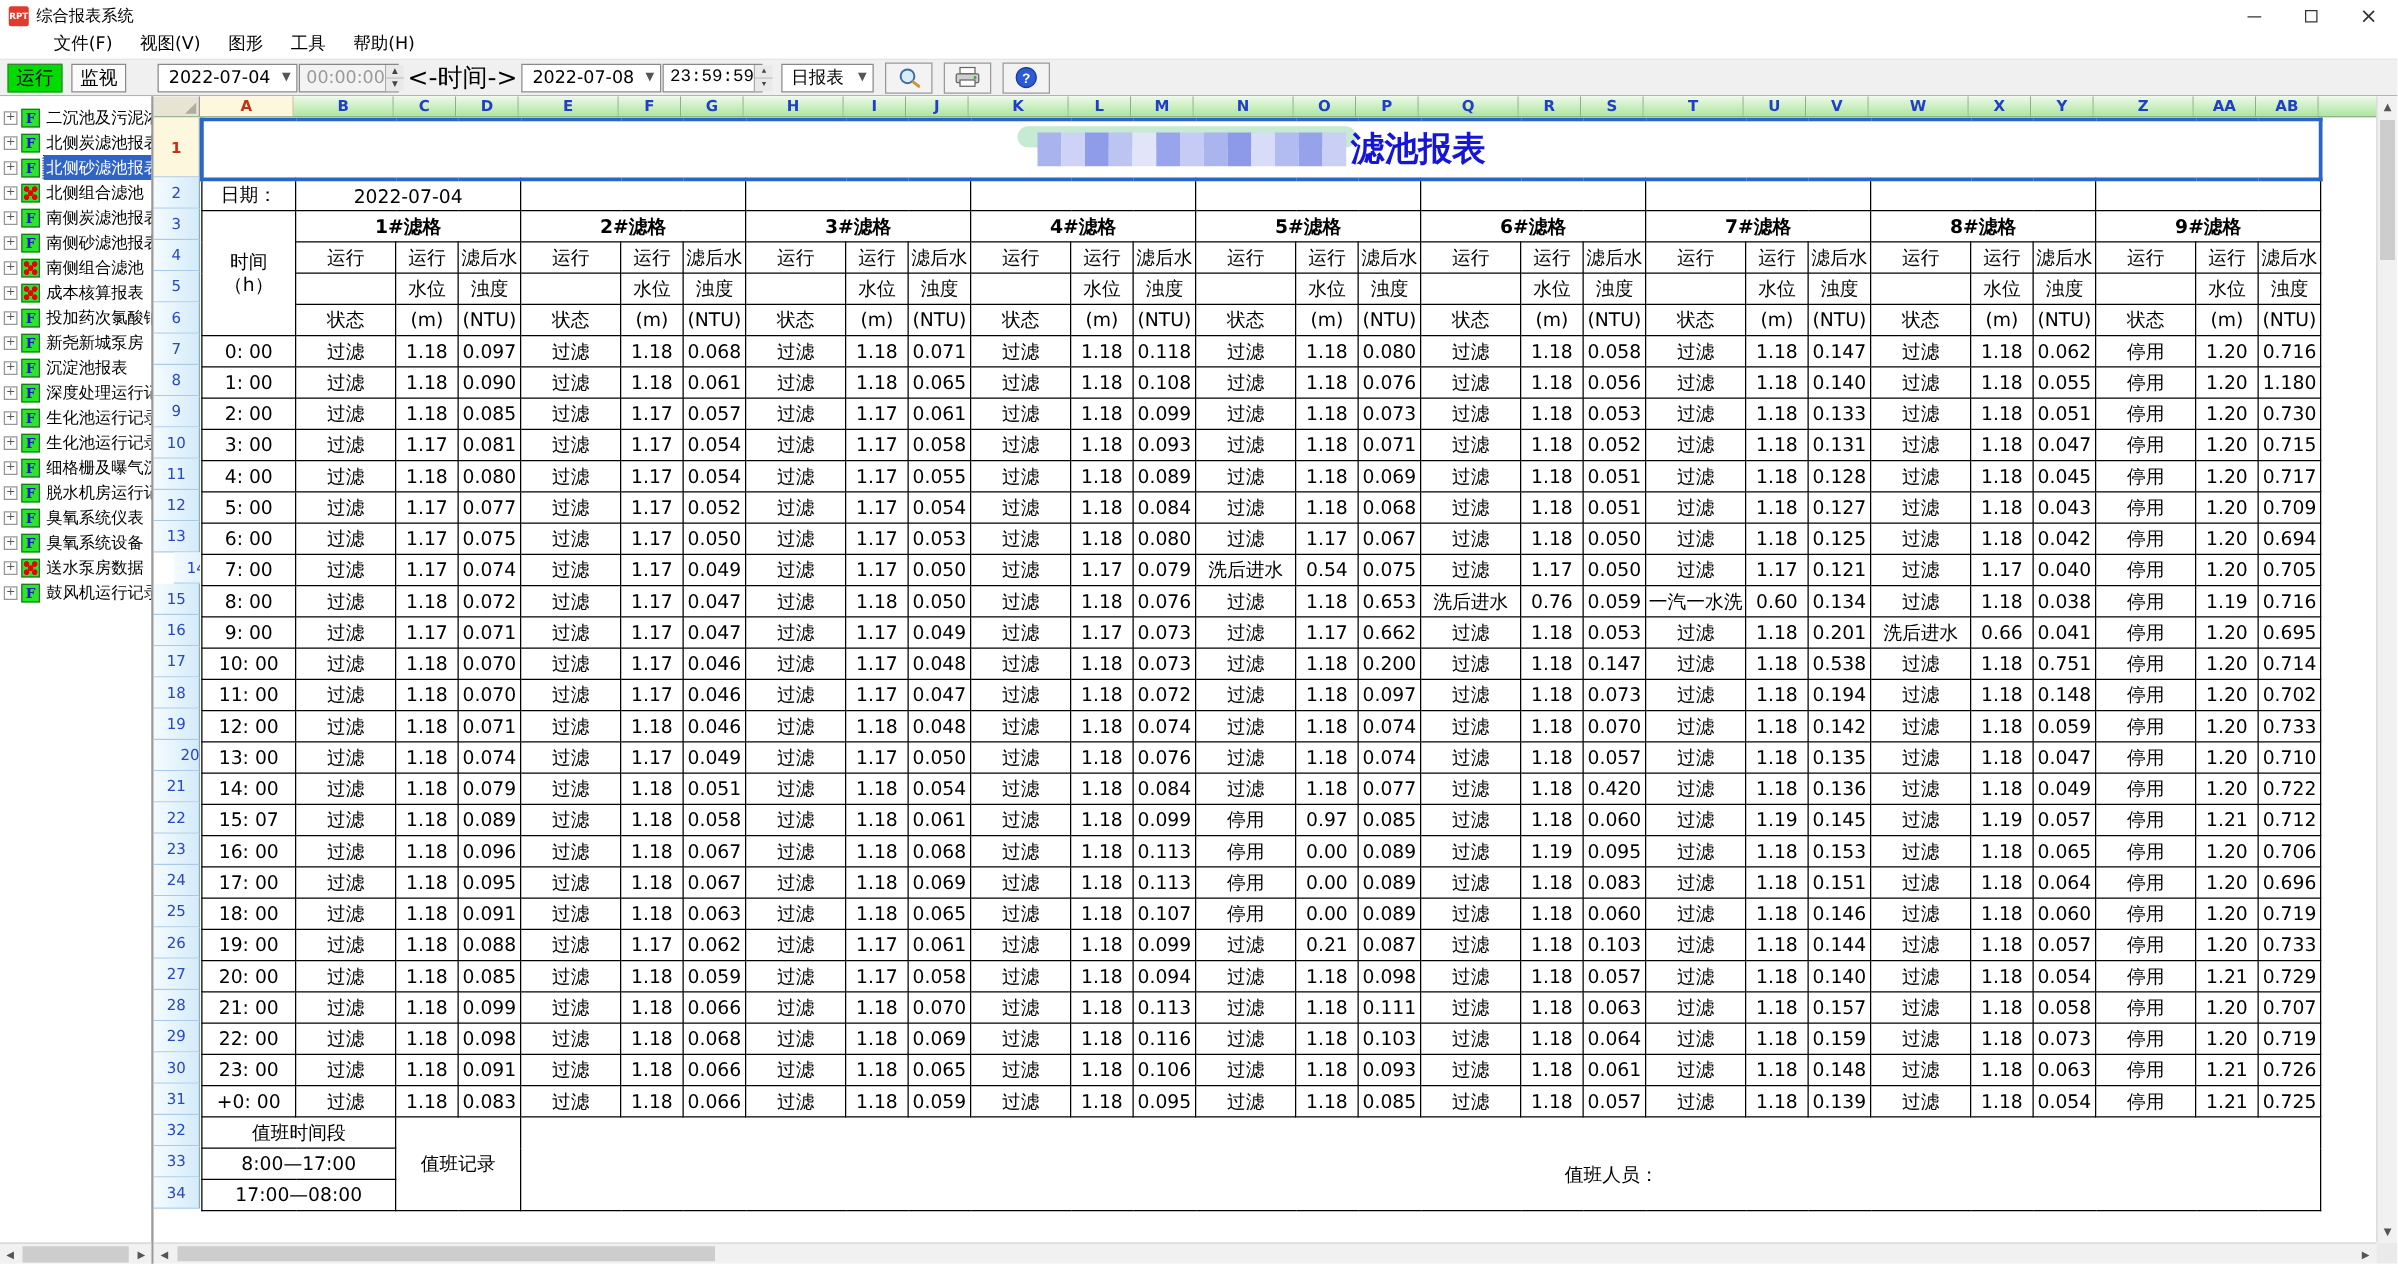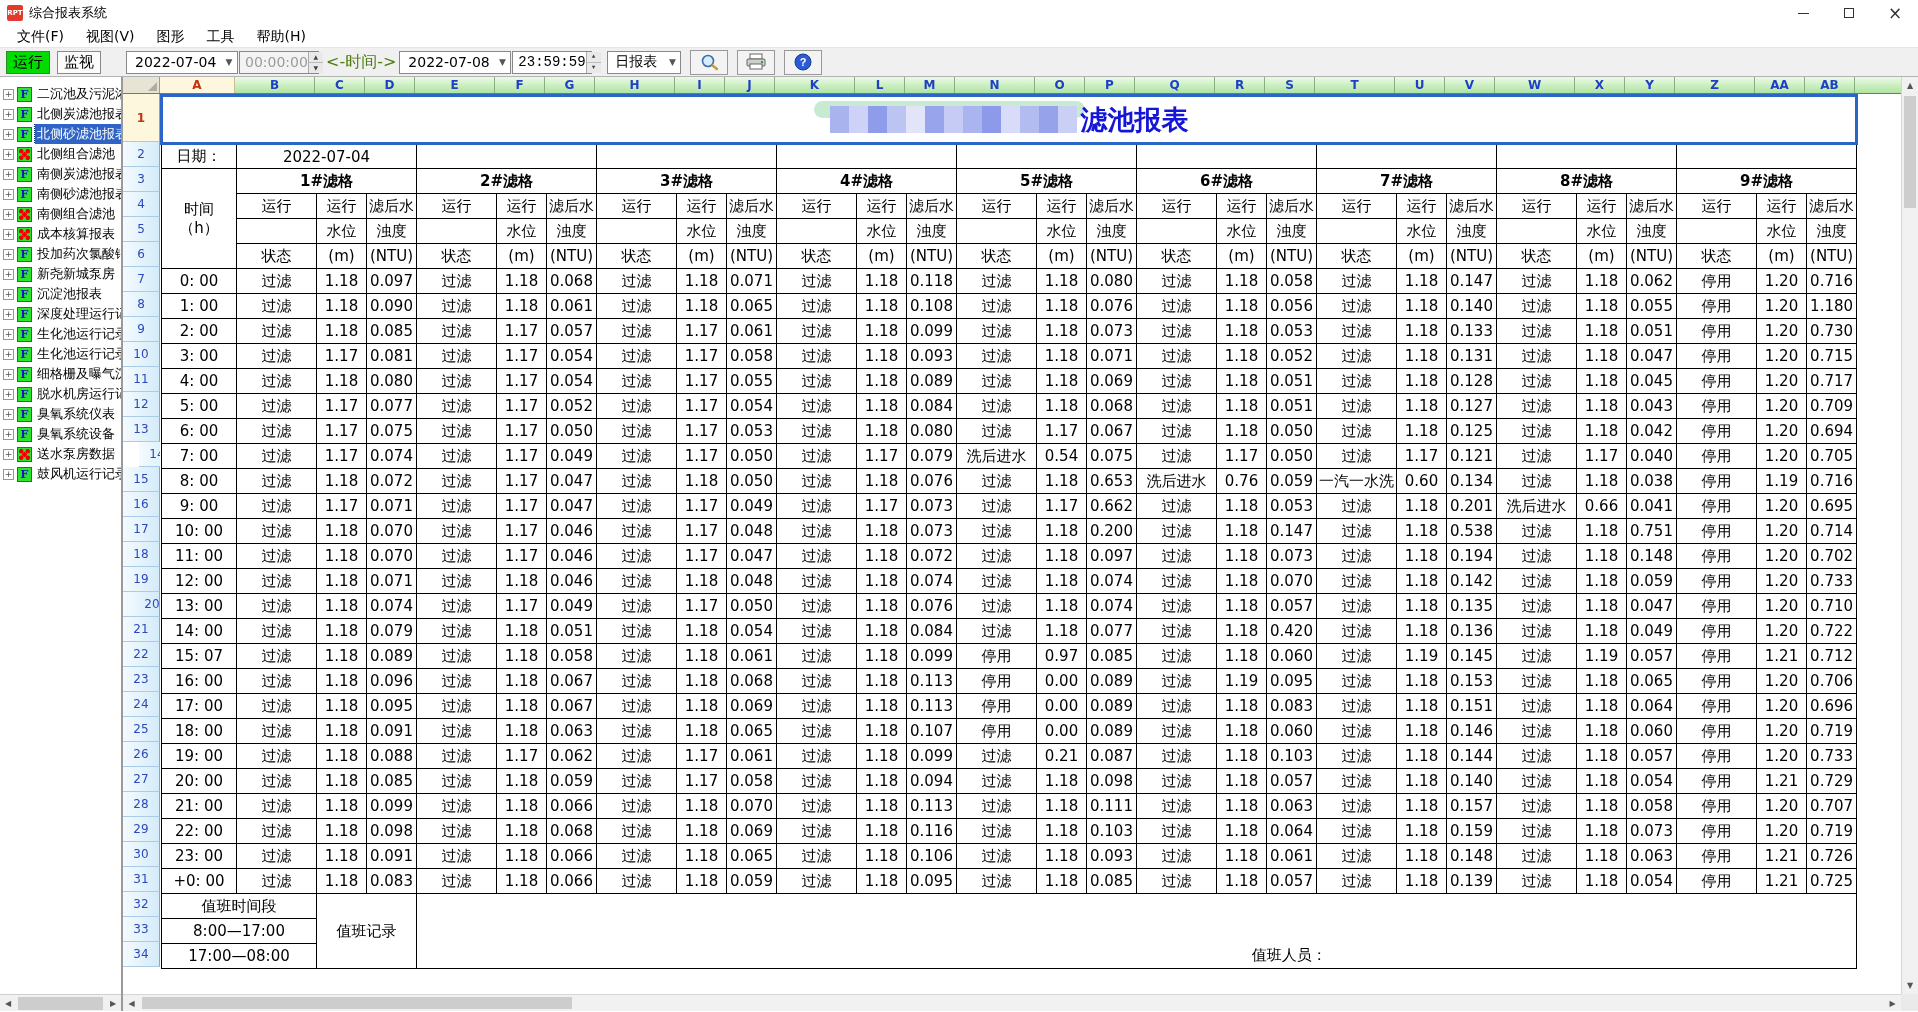--- a/index.html
+++ b/index.html
@@ -10,37 +10,37 @@
   .titlebar{height:26px;display:flex;align-items:center;background:#ffffff;padding-left:7px;gap:6px;}
   .app-icon{width:16px;height:16px;background:#e23b2e;color:#fff;font-size:7px;font-weight:bold;
             display:flex;align-items:center;justify-content:center;border-radius:2px;flex:none;}
   .app-title{font-size:13px;color:#000;}
   .win-controls{margin-left:auto;display:flex;height:100%;}
   .win-btn{width:46px;display:flex;align-items:center;justify-content:center;color:#333;}
   .glyph-min{width:11px;height:1px;background:#333;display:block;}
   .glyph-max{width:10px;height:10px;border:1px solid #333;display:block;}
   .glyph-close{font-size:17px;line-height:1;color:#333;}
 
-  .menubar{height:21px;display:flex;align-items:center;background:#fff;font-size:14px;padding-left:6px;}
+  .menubar{height:21px;display:flex;background:#fff;font-size:14px;padding-left:6px;margin-left:26px;}
   .menu-item{padding:0 11px;color:#000;}
 
   .toolbar{height:30px;background:#f0f0f0;border-top:1px solid #e6e6e6;border-bottom:1px solid #b3b3b3;
            display:flex;align-items:center;padding-left:6px;gap:7px;font-size:14px;}
   .tb-btn{height:23px;min-width:44px;border:1px solid #8a8a8a;background:#fbfbfb;display:flex;
           align-items:center;justify-content:center;font-size:15px;padding:0 5px;color:#000;}
   .tb-btn.run{background:#00dc00;border-color:#2f8a2f;}
   .field{height:23px;background:#fff;border:1px solid #888;display:flex;align-items:center;font-size:14px;color:#000;}
   .date-field{width:112px;padding-left:8px;justify-content:space-between;}
   .dd-arrow{width:16px;color:#555;font-size:9px;text-align:center;flex:none;}
   .time-field{width:80px;padding-left:5px;justify-content:space-between;text-align:right;}
   .time-field.dis{background:#f3f3f3;color:#9b9b9b;}
   .spin{width:15px;height:100%;display:flex;flex-direction:column;border-left:1px solid #aaa;flex:none;}
   .spin span{flex:1;font-size:6px;display:flex;align-items:center;justify-content:center;background:#e9e9e9;color:#444;}
   .spin span:first-child{border-bottom:1px solid #bbb;}
-  .sep-label{font-size:16px;color:#4d7c0f;}
+  .sep-label{font-size:20px;color:#000000;}
   .combo{width:74px;padding-left:7px;justify-content:space-between;margin-left:8px;}
   .icon-btn{width:38px;height:25px;border:1px solid #999;background:#f3f3f3;display:flex;align-items:center;justify-content:center;margin-left:2px;}
 
   
   .main{display:flex;height:934px;position:relative;}
   .sidebar{width:123px;border-right:2px solid #9a9a9a;position:relative;background:#fff;flex:none;}
   .tree{padding-top:7px;height:900px;overflow:hidden;}
   .tree-item{height:20px;display:flex;align-items:center;gap:3px;padding-left:3px;white-space:nowrap;overflow:hidden;font-size:13px;color:#000;}
   .plus-box{width:11px;height:11px;border:1px solid #969696;font-size:9px;line-height:9px;text-align:center;color:#555;flex:none;background:#fff;}
   .node-icon{width:15px;height:15px;flex:none;border:1px solid #1f7a1f;background:#2ce42c;display:flex;
@@ -79,21 +79,21 @@
   td.grp{color:#1212d8;font-weight:bold;}
   td.red{color:#fe0000;}
   td.mag{color:#ff22ff;}
   td.smalltxt{font-size:12.5px;}
   .title-flex{display:flex;align-items:center;justify-content:center;gap:2px;}
   .mosaic{position:relative;height:28px;display:flex;align-items:center;margin-right:2px;}
   .mosaic-halo{position:absolute;top:-5px;left:-16px;right:-8px;height:17px;background:#c6ebd2;border-radius:9px;}
   .mos-sq{width:19px;height:27px;position:relative;flex:none;}
   .report-title{font-size:27px;font-weight:bold;color:#1515d8;position:relative;line-height:1;}
   .duty-cell{position:relative;}
-  .duty-person{position:absolute;left:58%;bottom:3px;font-size:15px;}
+  .duty-person{position:absolute;left:58%;bottom:18px;font-size:15px;}
 
   .vscroll{position:absolute;top:0;right:0;width:17px;bottom:17px;background:#f1f1f1;border-left:1px solid #d6d6d6;}
   .vs-arr{position:absolute;left:0;width:16px;height:17px;font-size:8px;color:#555;display:flex;align-items:center;justify-content:center;}
   .vs-up{top:0;} .vs-down{bottom:0;}
   .vs-thumb{position:absolute;left:2px;right:2px;top:19px;height:112px;background:#cdcdcd;}
   .hscroll{position:absolute;left:0;right:17px;bottom:0;height:17px;background:#f1f1f1;border-top:1px solid #d6d6d6;}
   .hs-arr{position:absolute;top:0;width:17px;height:16px;font-size:8px;color:#555;display:flex;align-items:center;justify-content:center;}
   .hs-left{left:0;} .hs-right{right:0;}
   .hs-thumb{position:absolute;top:2px;bottom:2px;left:19px;width:430px;background:#cdcdcd;}
   .scroll-corner{position:absolute;right:0;bottom:0;width:17px;height:17px;background:#eaeaea;}

